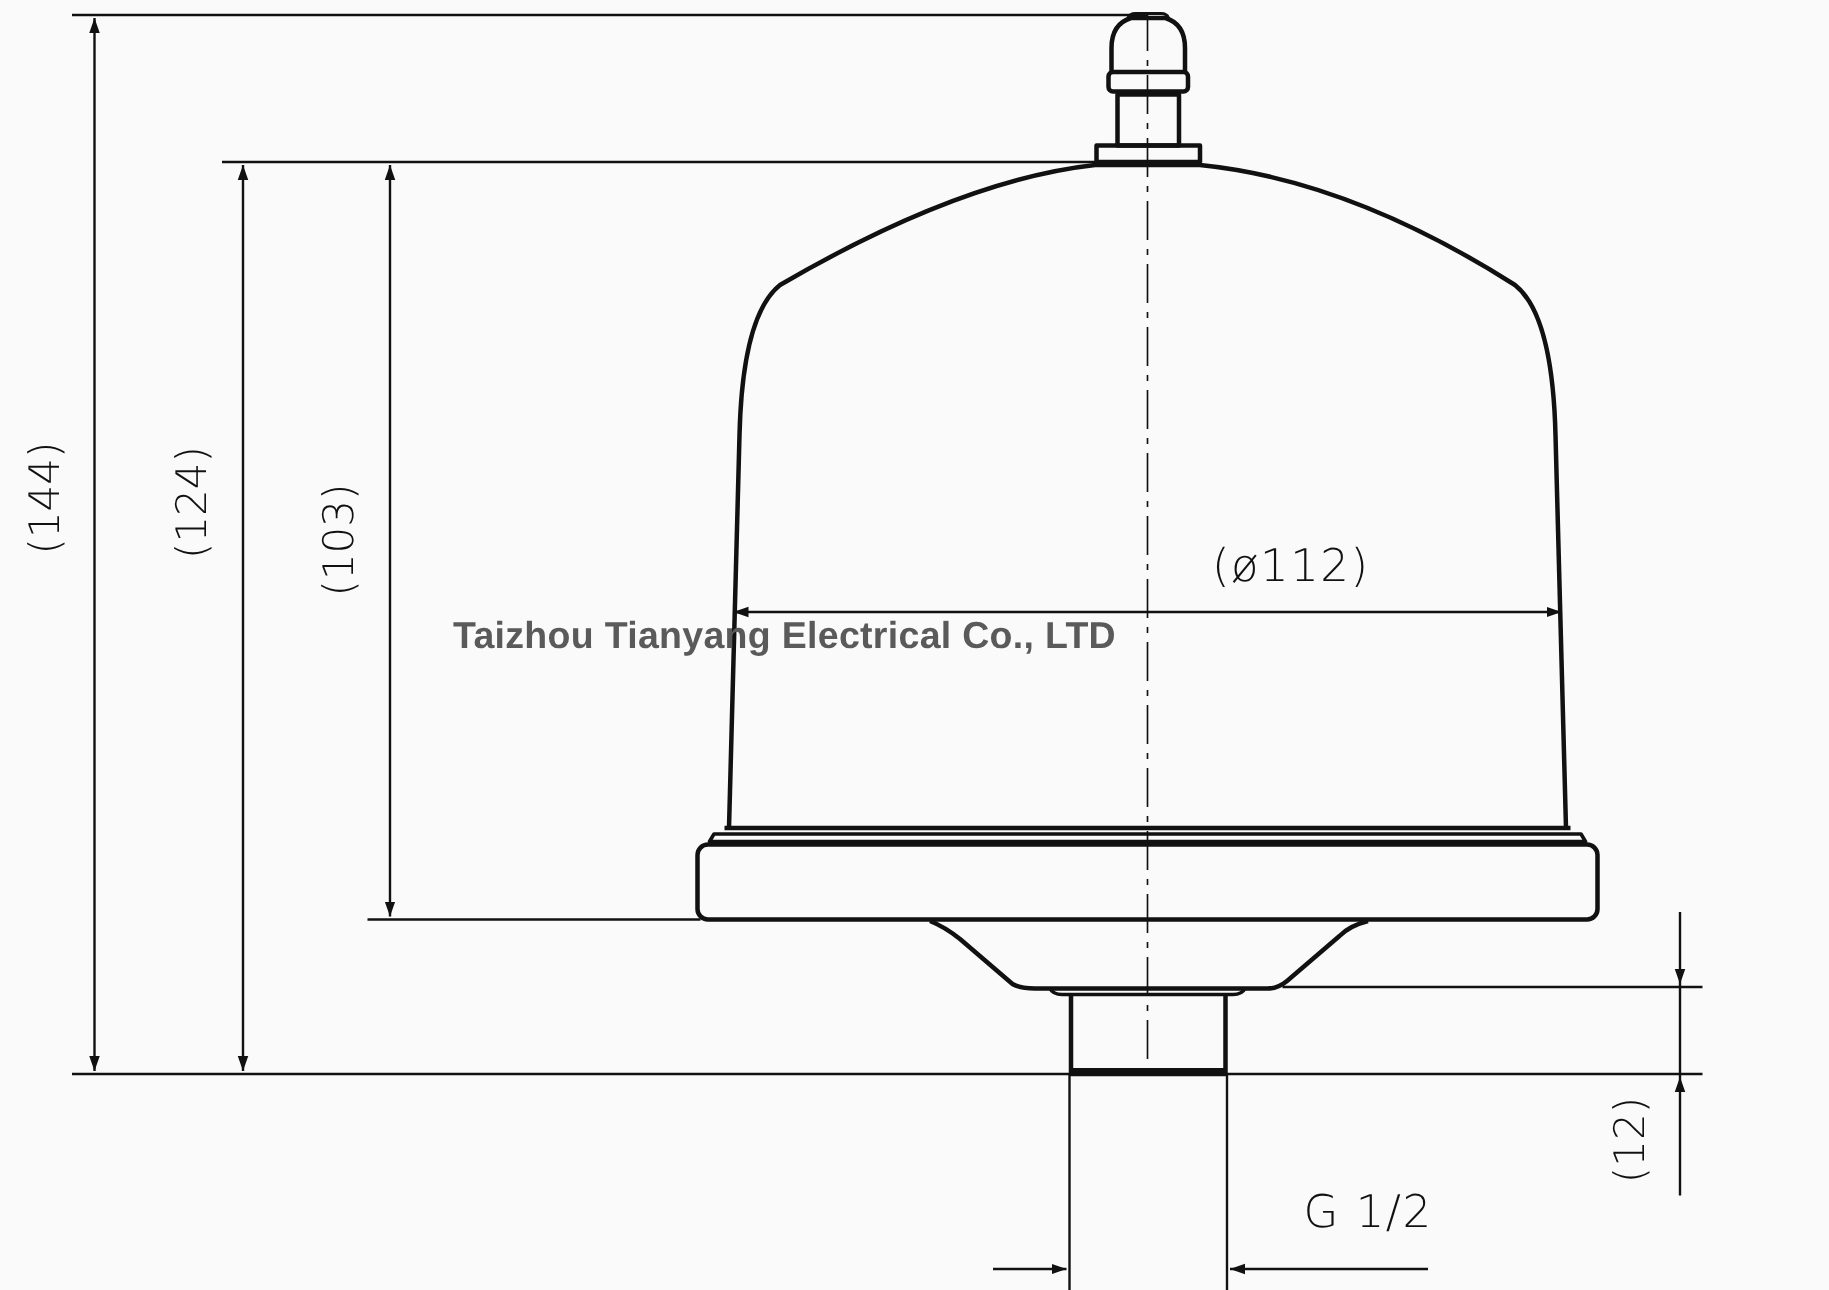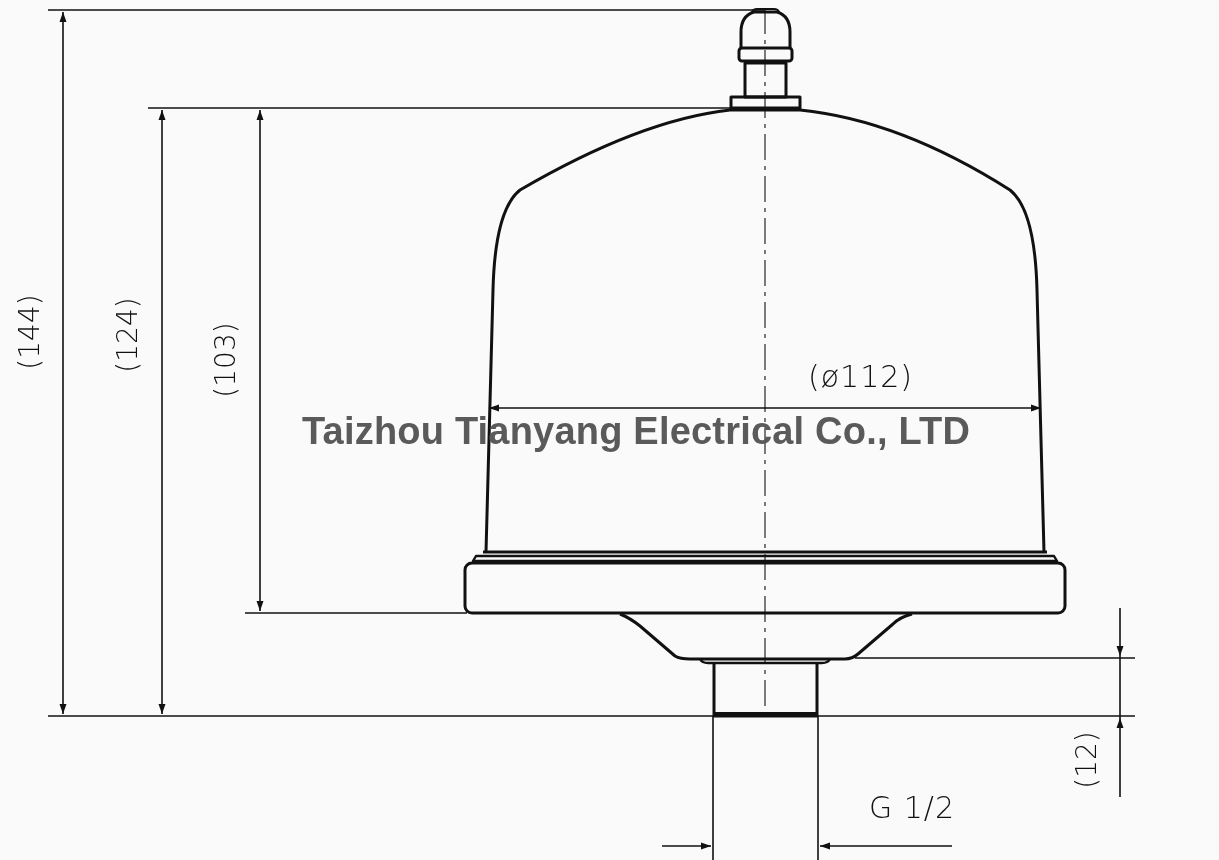--- a/index.html
+++ b/index.html
@@ -1,19 +1,19 @@
 <!DOCTYPE html>
 <html><head>
 <meta charset="utf-8">
 <style>
   html, body { margin: 0; padding: 0; background: #fafafa; }
   #canvas { position: relative; width: 1219px; height: 860px; overflow: hidden; background: #fafafa; }
   svg { position: absolute; left: 0; top: 0; }
   .dimtext { font-family: "DejaVu Sans", sans-serif; font-size: 30px; fill: #111; font-weight: 300; letter-spacing: 1px; }
-  .watermark { position: absolute; left: 302px; top: 410px; font-family: "Liberation Sans", sans-serif; font-weight: bold; font-size: 38px; color: #5a5a5a; white-space: nowrap; letter-spacing: 0.2px; }
+  .watermark { position: absolute; left: 302px; top: 410px; font-family: "Liberation Sans", sans-serif; font-weight: bold; font-size: 25px; color: #5a5a5a; white-space: nowrap; letter-spacing: 0.2px; }
   .vlabel { position: absolute; font-family: "DejaVu Sans", sans-serif; font-size: 28px; color: #111; transform-origin: center; transform: rotate(-90deg); white-space: nowrap; font-weight: 300; }
 </style>
 </head>
 <body>
 
 <div id="canvas">
   <svg width="1219" height="860" viewBox="0 0 1219 860">
     <defs>
       <marker id="arrow" viewBox="0 0 10 10" refX="10" refY="5" markerWidth="10" markerHeight="20" markerUnits="userSpaceOnUse" orient="auto-start-reverse">
         <path d="M0,1.5 L10,5 L0,8.5 z" fill="#111"></path>

